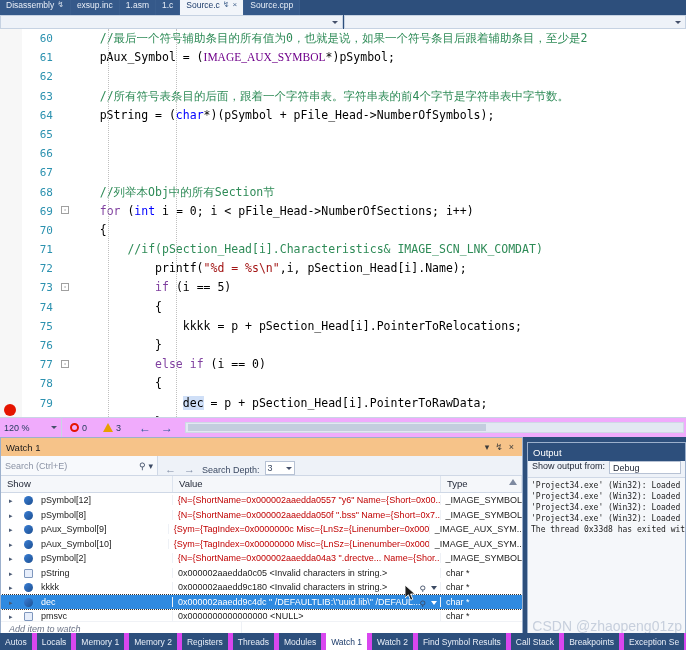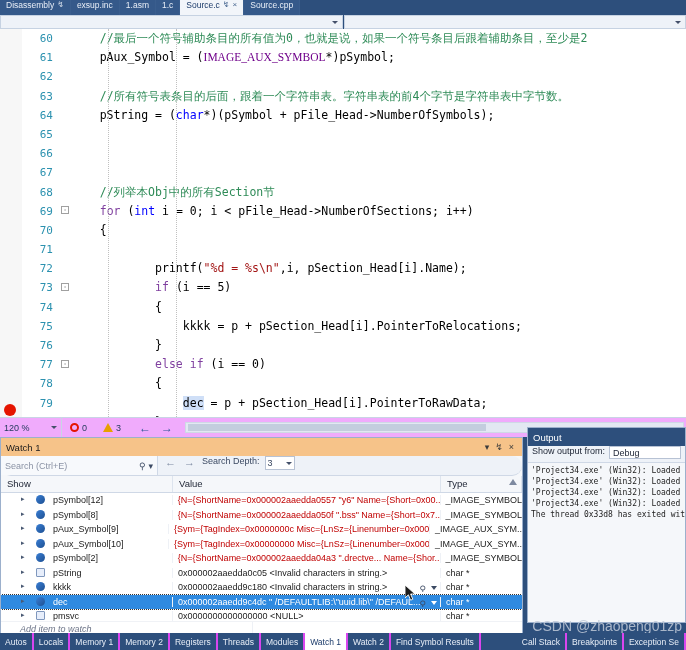--- a/index.html
+++ b/index.html
@@ -111,21 +111,21 @@
   }
   .pane-title {
     height: 18px; background: #f6c389; display: flex; align-items: center;
     padding: 0 5px; font-size: 9.5px; color: #1c1c1c;
   }
   .pane-title .ttl { flex: 1 1 auto; }
   .pane-title .tbtn { padding: 0 3px; color: #3b3b3b; font-size: 9px; }
 
   .watch-toolbar {
     height: 20px; background: #eef2f8; border-bottom: 1px solid #cfd8e6;
-    display: flex; align-items: flex-start; font-size: 9px; color: #3c4a63; border-radius: 10px;
+    display: flex; align-items: flex-end; font-size: 9px; color: #3c4a63;
   }
   .srchbox {
     width: 157px; height: 100%; border-right: 1px solid #cfd8e6;
     display: flex; align-items: center; padding: 0 4px; gap: 3px;
     background: #f7f9fc;
   }
   .srchbox .ph { flex: 1 1 auto; color: #8b93a5; }
   .navarrows { display: flex; gap: 8px; padding: 0 7px; color: #7d8aa2; font-size: 11px; }
   .depthlbl { padding-right: 5px; }
   .depthsel {
@@ -146,55 +146,55 @@
              border-left: 4px solid transparent; border-right: 4px solid transparent;
              border-bottom: 6px solid #7e8aa0; }
 
   .grid-body { height: 128px; overflow: hidden; position: relative; background: #fff; }
   .wrow {
     height: 14.5px; display: flex; align-items: center;
     font-size: 9px; color: #1c1c1c; background: #fff;
   }
   .wrow.sel { background: #2f8ae0; color: #fff; outline: 1px dotted #333; }
   .wc { overflow: hidden; white-space: nowrap; }
-  .wc.name { width: 172px; display: flex; align-items: flex-start; gap: 8px;
-             padding-left: 20px; border-right: 1px solid #eef1f6; }
+  .wc.name { width: 172px; display: flex; align-items: flex-end; gap: 8px;
+             padding-left: 8px; border-right: 1px solid #eef1f6; }
   .wc.value { width: 268px; padding-left: 5px; color: #c00000;
               border-right: 1px solid #eef1f6; position: relative; }
   .wrow.sel .wc.value { color: #fff; }
   .wc.value.plain { color: #1c1c1c; }
   .wrow.sel .wc.value.plain { color: #fff; }
   .wc.type { flex: 1 1 auto; padding-left: 5px; color: #1c1c1c; }
   .wrow.sel .wc.type { color: #fff; }
   .exp { width: 7px; color: #4a5a74; font-size: 7px; }
   .wicon {
     width: 9px; height: 9px; border-radius: 50%;
     background: linear-gradient(135deg,#3a7fd5,#1d4f91);
     flex: 0 0 9px;
   }
   .wicon.ptr { border-radius: 1px; background: #e7eefb; border: 1px solid #7f97bd; }
   .magnifier { position: absolute; right: 14px; top: 2px; color: #3c4a63; font-size: 9px; }
   .vdrop { position: absolute; right: 3px; top: 4px; width: 0; height: 0;
            border-left: 3px solid transparent; border-right: 3px solid transparent;
            border-top: 4px solid #3c4a63; }
   .wrow.sel .vdrop { border-top-color: #fff; }
   .addrow {
-    height: 15px; display: flex; align-items: center; padding-left: 19px;
+    height: 15px; display: flex; align-items: center; padding-left: 8px;
     font-size: 9px; font-style: italic; color: #6d7588;
     background: #fff; border-top: 1px solid #f0f2f6;
   }
   .addrow .cell2 { margin-left: 160px; flex: 1 1 auto; border-left: 1px solid #eef1f6; height: 100%; }
 
   .cursor-arrow {
     position: absolute; width: 11px; height: 16px; pointer-events: none;
   }
 
   
   .outputpane {
-    position: absolute; left: 527px; top: 427px; width: 159px; height: 196px;
+    position: absolute; left: 527px; top: 442px; width: 159px; height: 196px;
     background: #f5f7fa; border: 1px solid #9cb0cc; overflow: hidden;
   }
   .out-title {
     height: 18px; background: #2d4f7c; color: #fff;
     display: flex; align-items: center; padding: 0 5px; font-size: 9.5px;
   }
   .out-toolbar {
     height: 17px; background: #eef2f8; border-bottom: 1px solid #cfd8e6;
     display: flex; gap: 4px; padding: 0 4px; font-size: 9px;
     color: #1c2333;
@@ -209,21 +209,21 @@
     background: #f5f7fa; height: 160px;
   }
 
   
   .bottombar {
     position: absolute; left: 0; top: 633px; width: 686px; height: 17px;
     background: #2d4f7c; display: flex; align-items: stretch; font-size: 8.5px;
   }
   .btab {
     display: flex; align-items: center; padding: 0 5px; color: #e9eff8;
-    border-right: 2px solid #d946ef; white-space: nowrap;
+    border-right: 5px solid #d946ef; white-space: nowrap;
   }
   .btab.active { background: #ffffff; color: #1d3c6b; }
   .bfill { flex: 1 1 auto; }
   .btabs-right { display: flex; }
 
   
   .watermark {
     position: absolute; right: 4px; bottom: 16px;
     font-size: 14px; color: rgba(190,200,215,.85);
     font-family: "Liberation Sans", sans-serif; white-space: nowrap;
@@ -309,21 +309,21 @@
         <div class="cline"><span class="id">    pAux_Symbol = (</span><span class="mac">IMAGE_AUX_SYMBOL</span><span class="id">*)pSymbol;</span></div>
         <div class="cline">&nbsp;</div>
         <div class="cline"><span class="id">    </span><span class="cmt">//所有符号表条目的后面，跟着一个字符串表。字符串表的前4个字节是字符串表中字节数。</span></div>
         <div class="cline"><span class="id">    pString = (</span><span class="kw">char</span><span class="id">*)(pSymbol + pFile_Head-&gt;NumberOfSymbols);</span></div>
         <div class="cline">&nbsp;</div>
         <div class="cline">&nbsp;</div>
         <div class="cline">&nbsp;</div>
         <div class="cline"><span class="id">    </span><span class="cmt">//列举本Obj中的所有Section节</span></div>
         <div class="cline"><span class="id">    </span><span class="kwv">for</span><span class="id"> (</span><span class="kw">int</span><span class="id"> i = 0; i &lt; pFile_Head-&gt;NumberOfSections; i++)</span></div>
         <div class="cline"><span class="id">    {</span></div>
-        <div class="cline"><span class="id">        </span></div>
+        <div class="cline"><span class="id">        </span><span class="cmt">//if(pSection_Head[i].Characteristics&amp; IMAGE_SCN_LNK_COMDAT)</span></div>
         <div class="cline"><span class="id">            printf(</span><span class="str">"%d = %s\n"</span><span class="id">,i, pSection_Head[i].Name);</span></div>
         <div class="cline"><span class="id">            </span><span class="kwv">if</span><span class="id"> (i == 5)</span></div>
         <div class="cline"><span class="id">            {</span></div>
         <div class="cline"><span class="id">                kkkk = p + pSection_Head[i].PointerToRelocations;</span></div>
         <div class="cline"><span class="id">            }</span></div>
         <div class="cline"><span class="id">            </span><span class="kwv">else if</span><span class="id"> (i == 0)</span></div>
         <div class="cline"><span class="id">            {</span></div>
         <div class="cline"><span class="id">                </span><span class="hl">dec</span><span class="id"> = p + pSection_Head[i].PointerToRawData;</span></div>
         <div class="cline"><span class="id">            }</span></div>
       </div>

